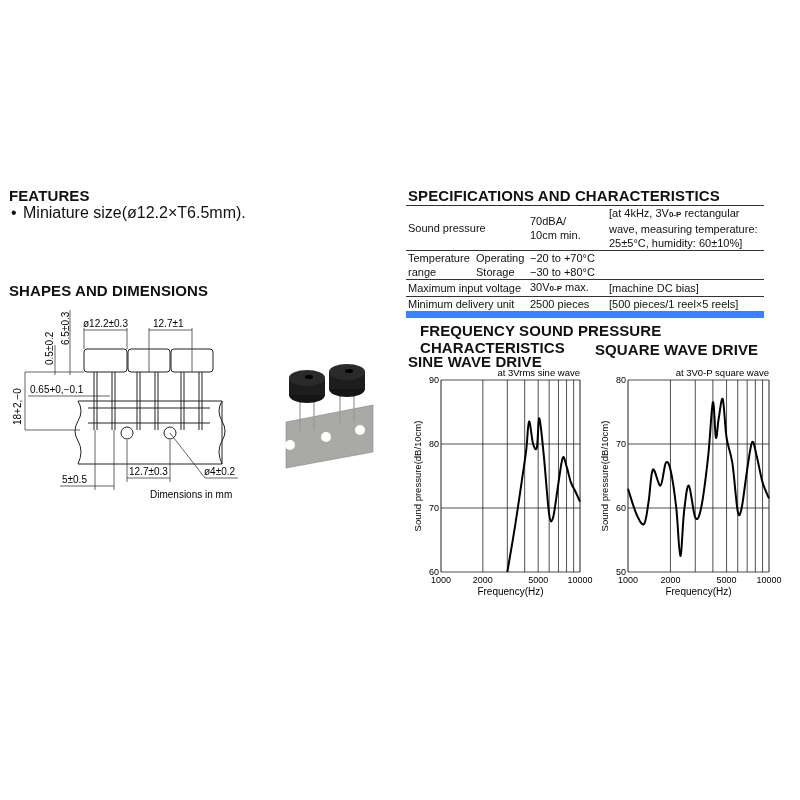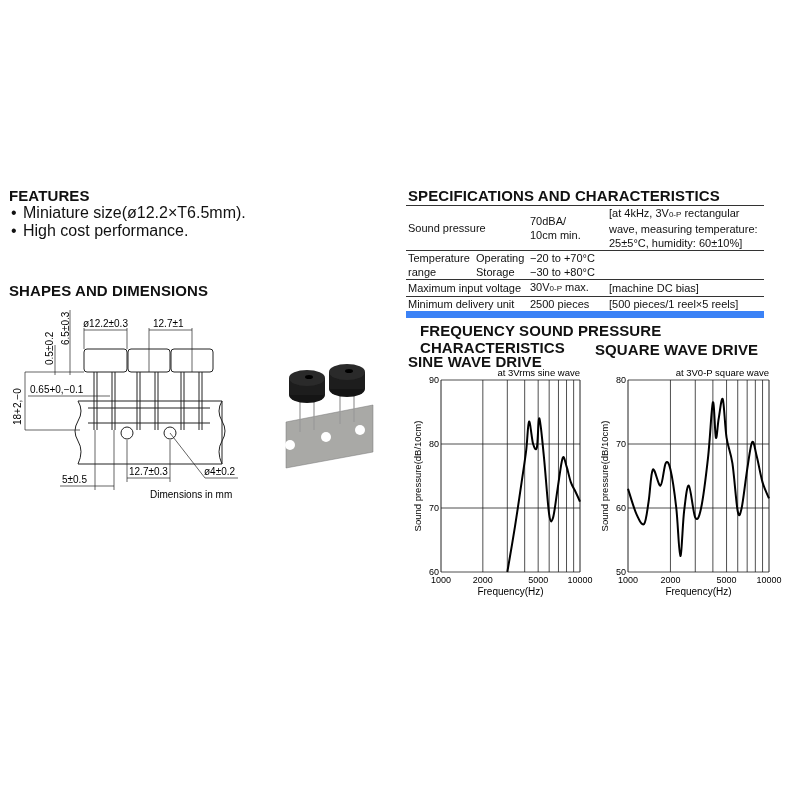--- a/index.html
+++ b/index.html
@@ -6,30 +6,29 @@
   body{width:800px;height:800px;position:relative;overflow:hidden;font-family:"Liberation Sans",sans-serif;color:#111;}
   .abs{position:absolute;}
   h2{margin:0;font-size:15px;font-weight:bold;letter-spacing:0.1px;}
   .feat-list{list-style:none;margin:0;padding:0;font-size:16px;line-height:18px;}
   .feat-list li{position:relative;padding-left:14px;}
   .feat-list li::before{content:"\2022";position:absolute;left:2px;top:0;}
   table.spec{border-collapse:collapse;font-size:11px;line-height:14px;width:358px;}
   table.spec td{padding:0 2px;vertical-align:middle;}
   table.spec tr.top td{border-top:1px solid #333;}
   table.spec tr.last td{border-bottom:7px solid #3b82f6;}
-  .sub{font-size:8px;}
+  .sub{font-size:8px;font-weight:bold;}
   svg text{font-family:"Liberation Sans",sans-serif;}
 </style>
 </head>
 <body>
 
 <h2 class="abs" style="left:9px;top:187px;">FEATURES</h2>
 <ul class="feat-list abs" style="left:9px;top:204px;">
   <li>Miniature size(ø12.2×T6.5mm).</li>
-  <li>High cost performance.</li>
 </ul>
 
 <h2 class="abs" style="left:9px;top:282px;">SHAPES AND DIMENSIONS</h2>
 
 <svg class="abs" style="left:0;top:300px;" width="260" height="210" viewBox="0 0 260 210" font-size="10">
 
   <g stroke="#222" stroke-width="1" fill="#fff">
     <rect x="84" y="49" width="43" height="23" rx="3"></rect>
     <rect x="128" y="49" width="42" height="23" rx="3"></rect>
     <rect x="171" y="49" width="42" height="23" rx="3"></rect>

